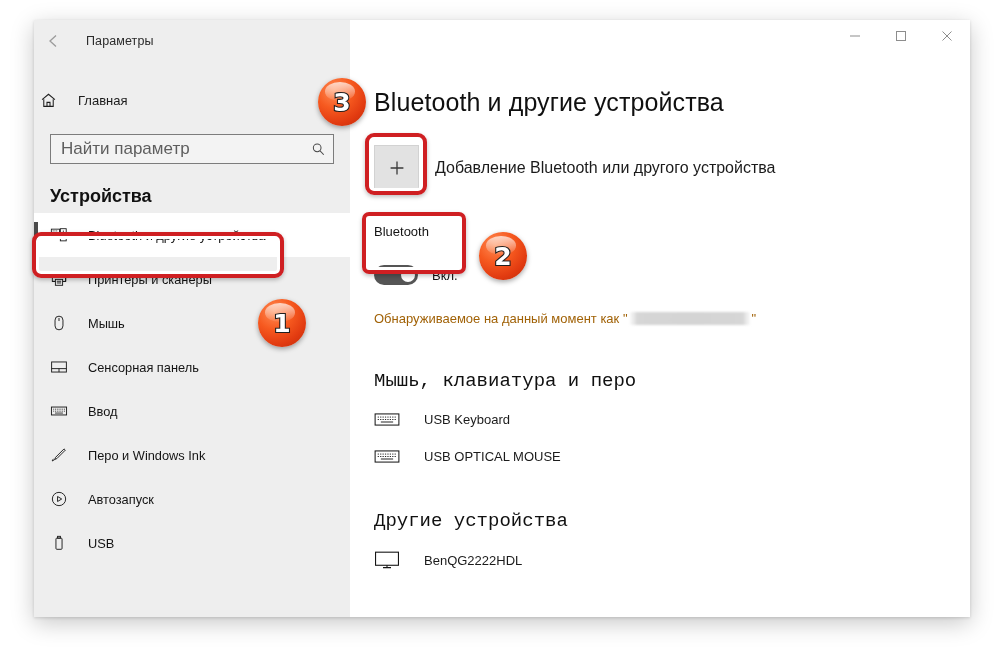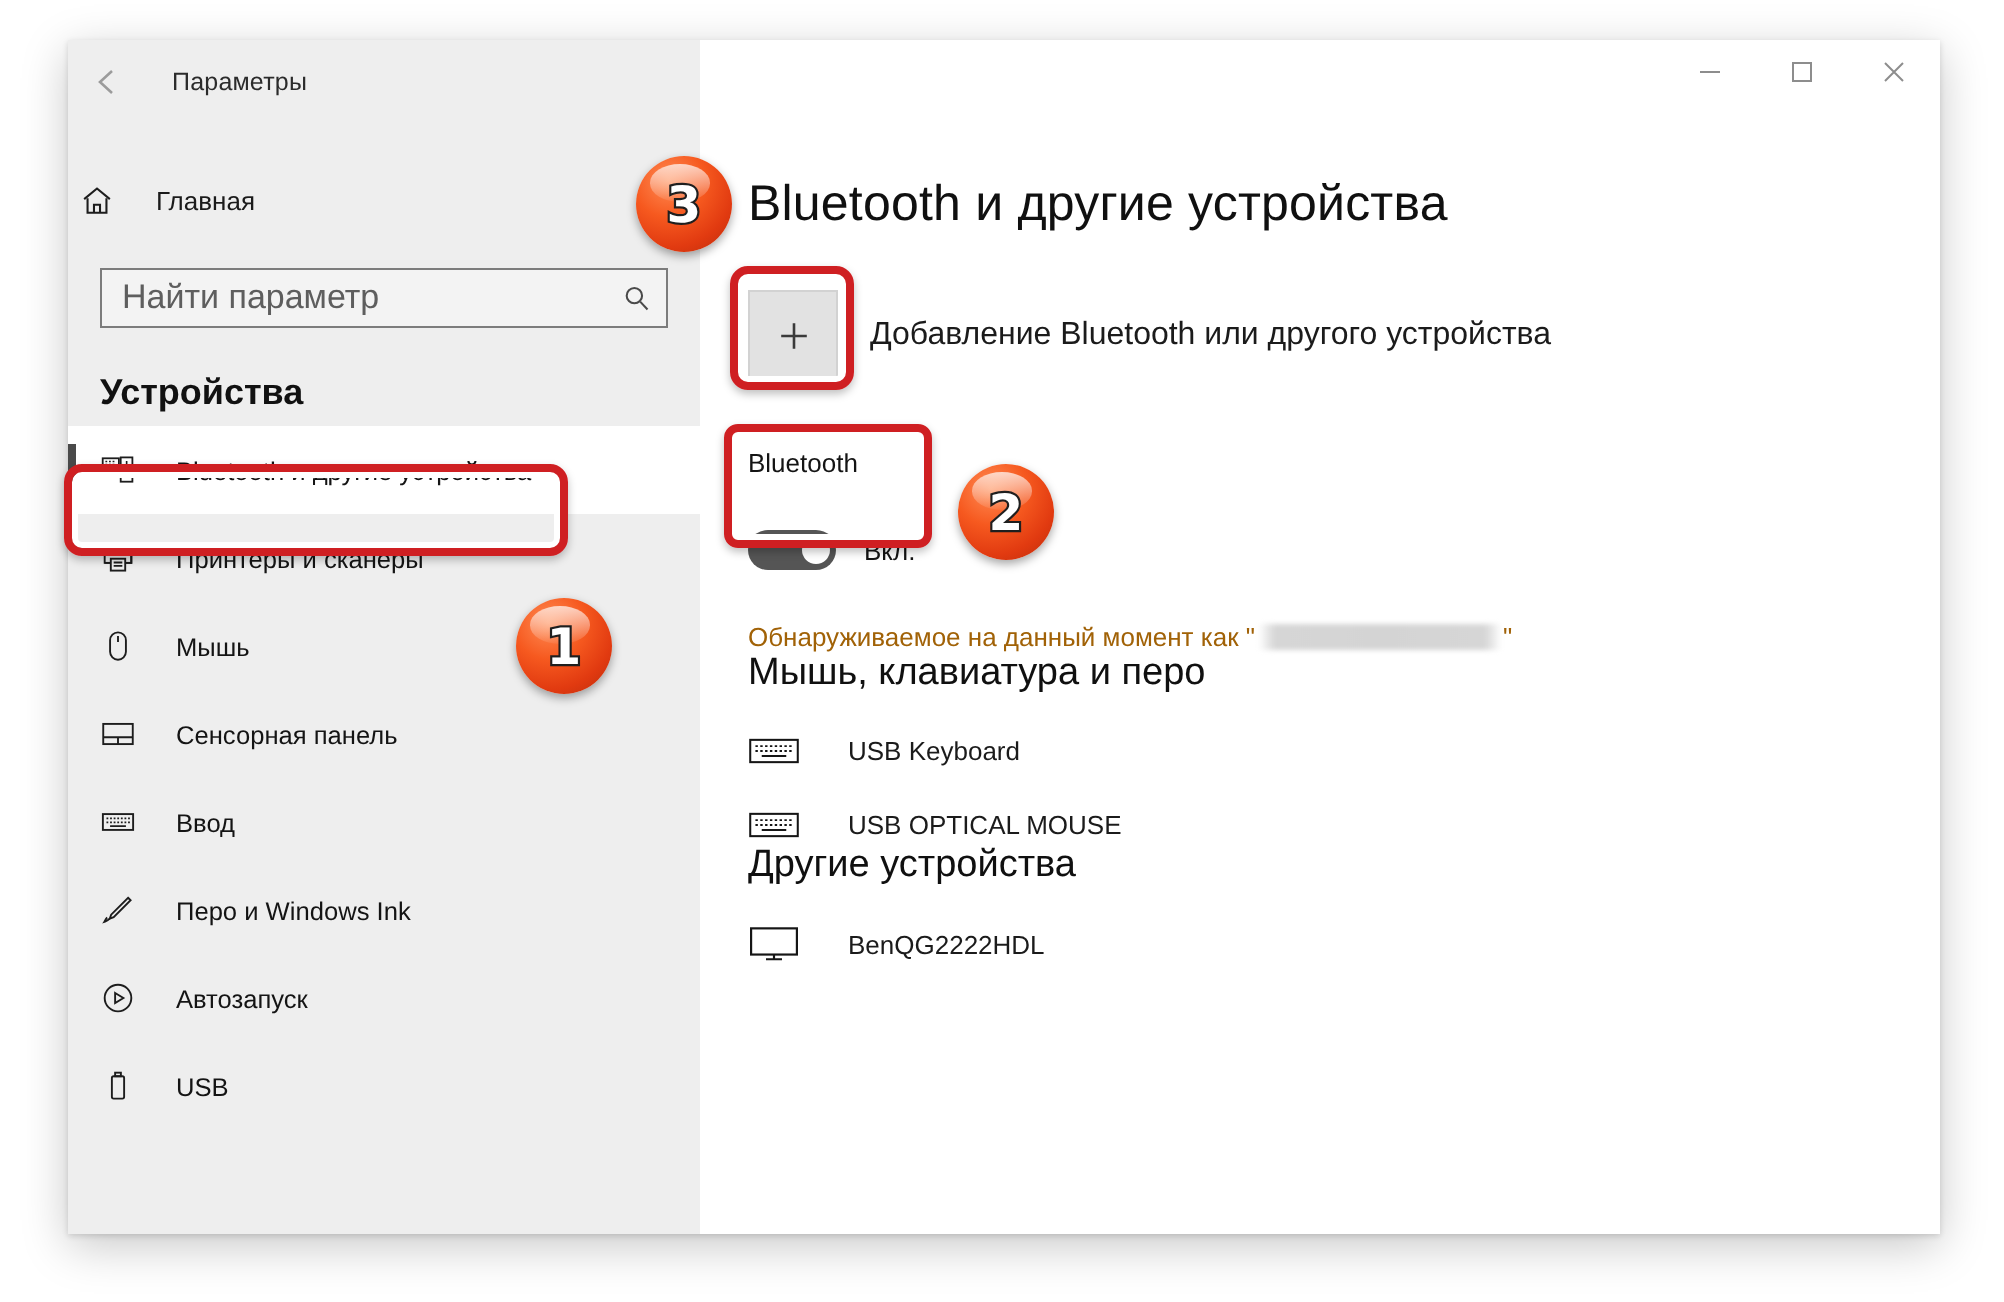--- a/index.html
+++ b/index.html
@@ -265,20 +265,22 @@
     background: linear-gradient(90deg,
         rgba(214,214,214,0) 0%, #d6d6d6 7%, #d4d4d4 50%, #d6d6d6 93%,
         rgba(214,214,214,0) 100%);
     filter: blur(1.2px);
     vertical-align: middle;
   }
 
   .group-title {
     font-size: 19px;
     color: #101010;
+    margin-top: 44px;
+    font-family: Liberation Mono, monospace;
   }
   .device-row {
     display: flex;
     align-items: center;
     margin-top: 18px;
   }
   .device-row .dico {
     width: 44px;
     display: flex;
     align-items: center;

